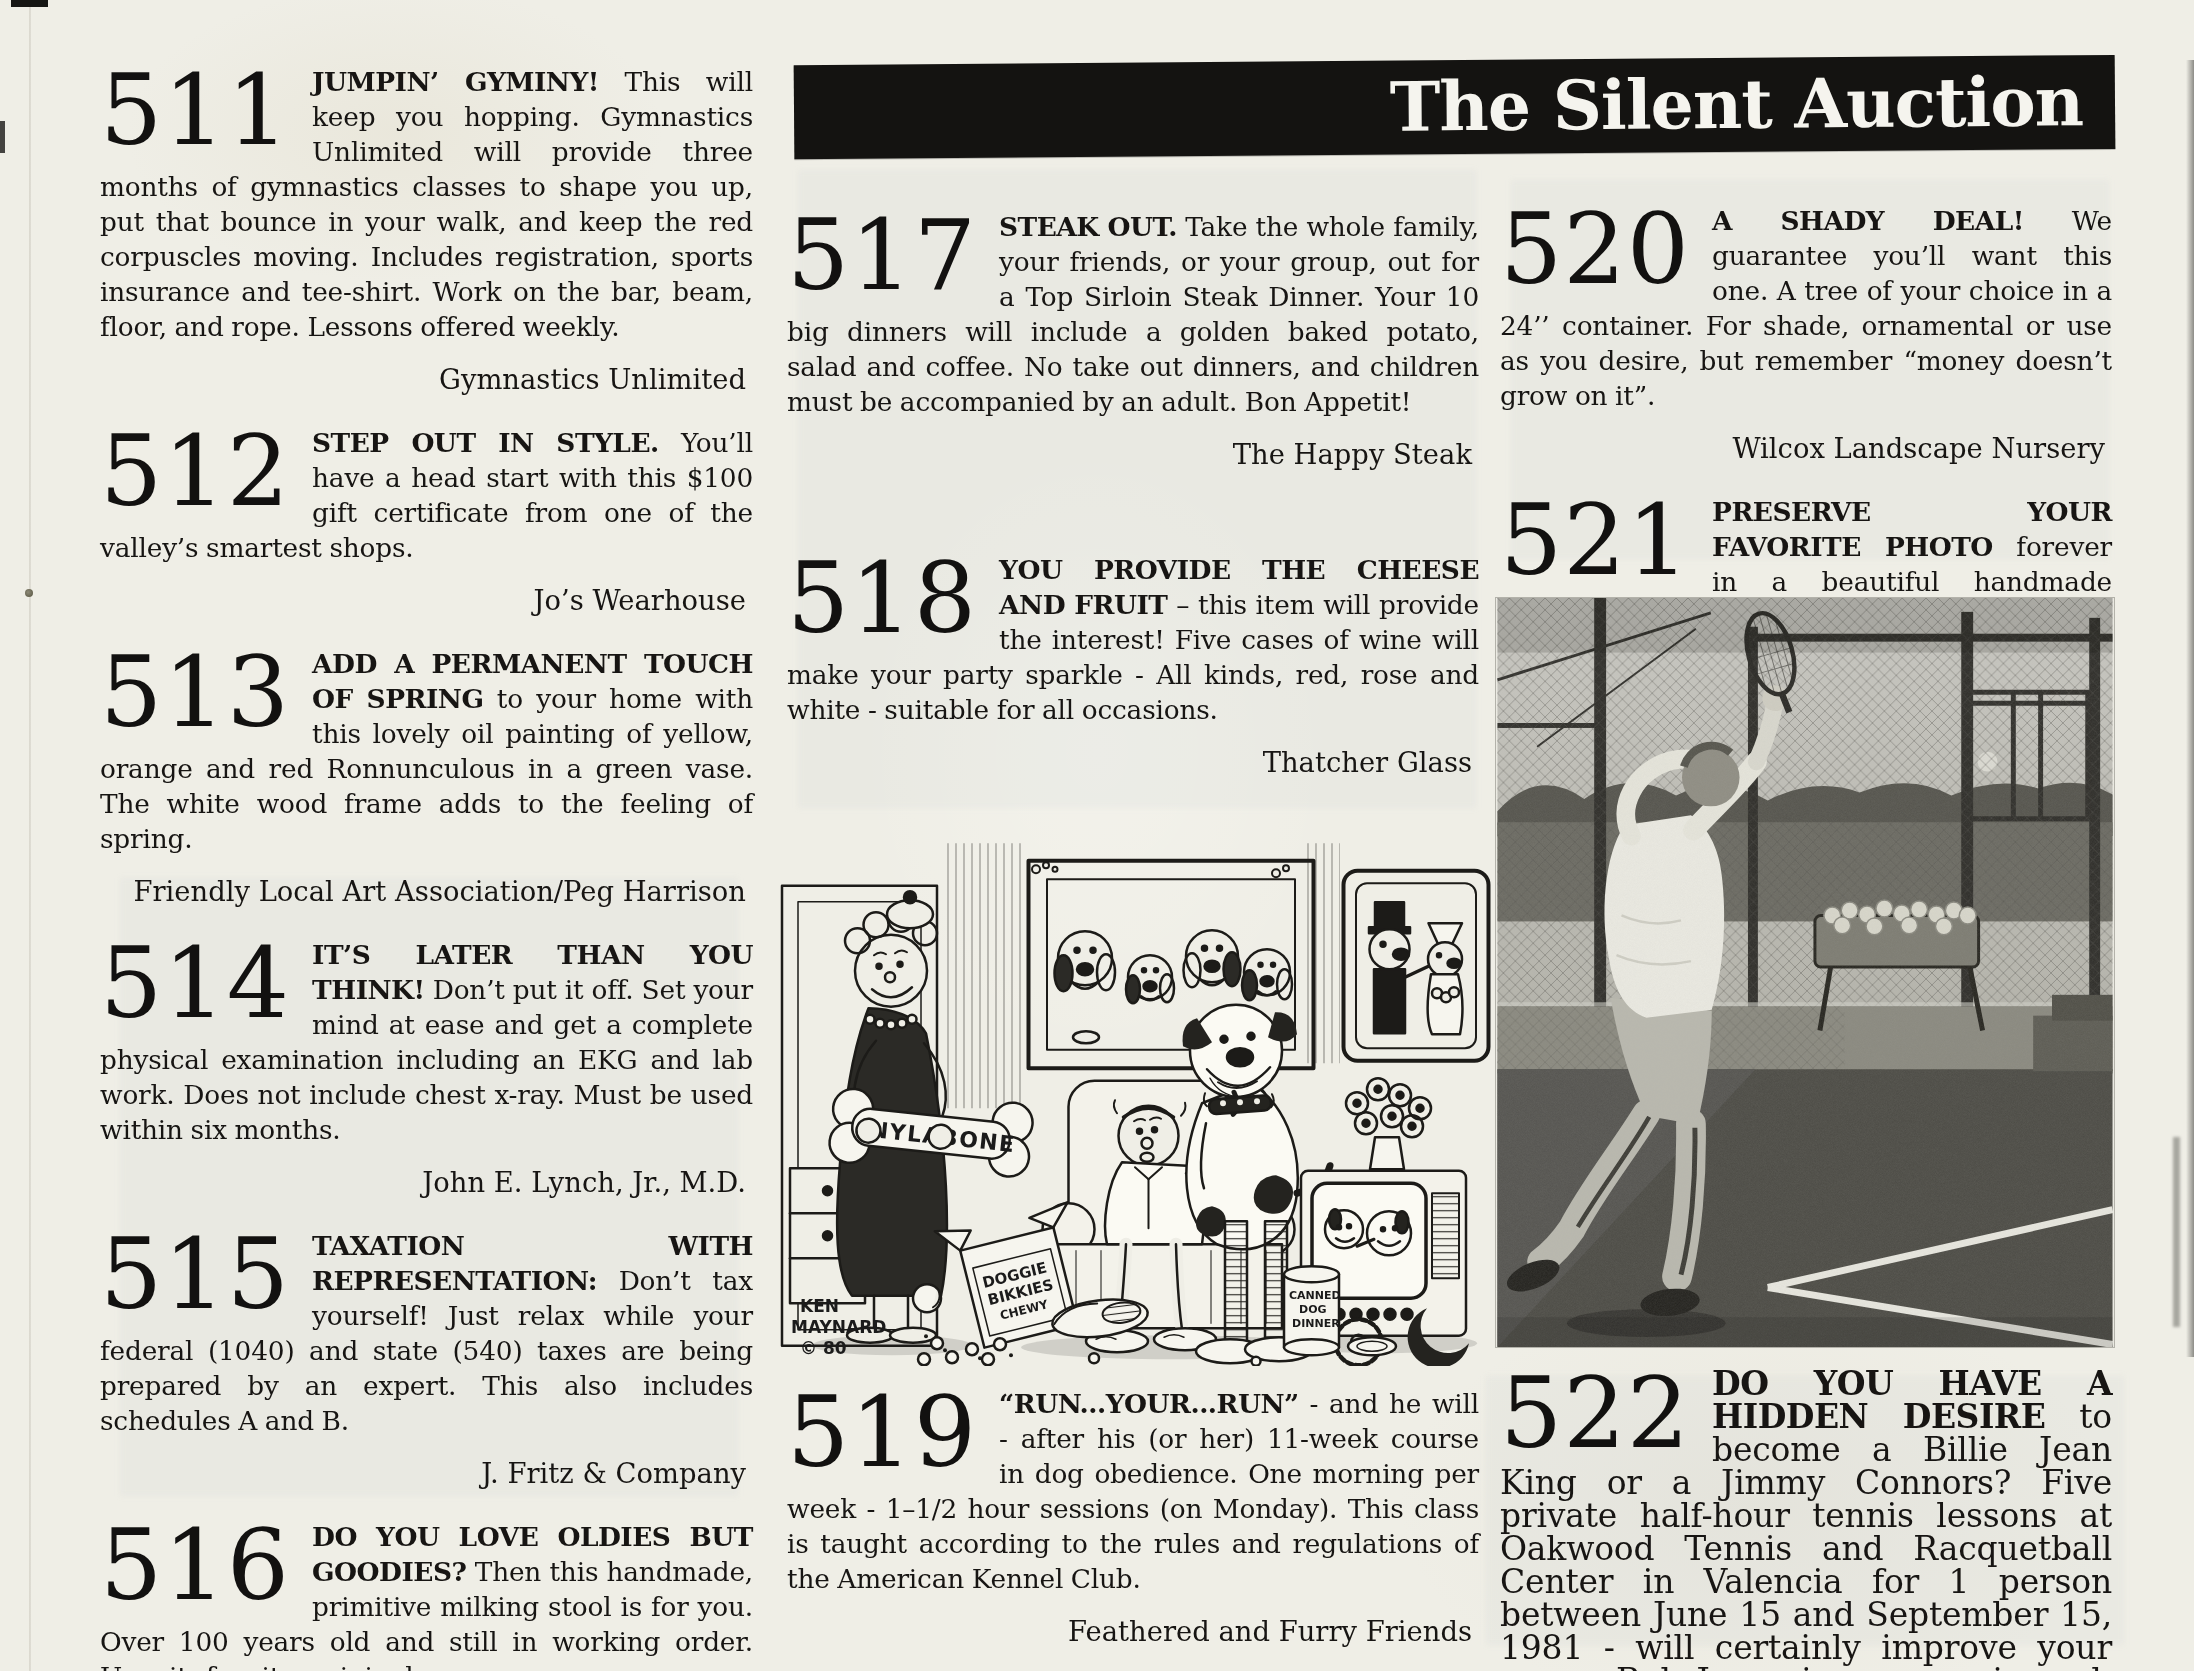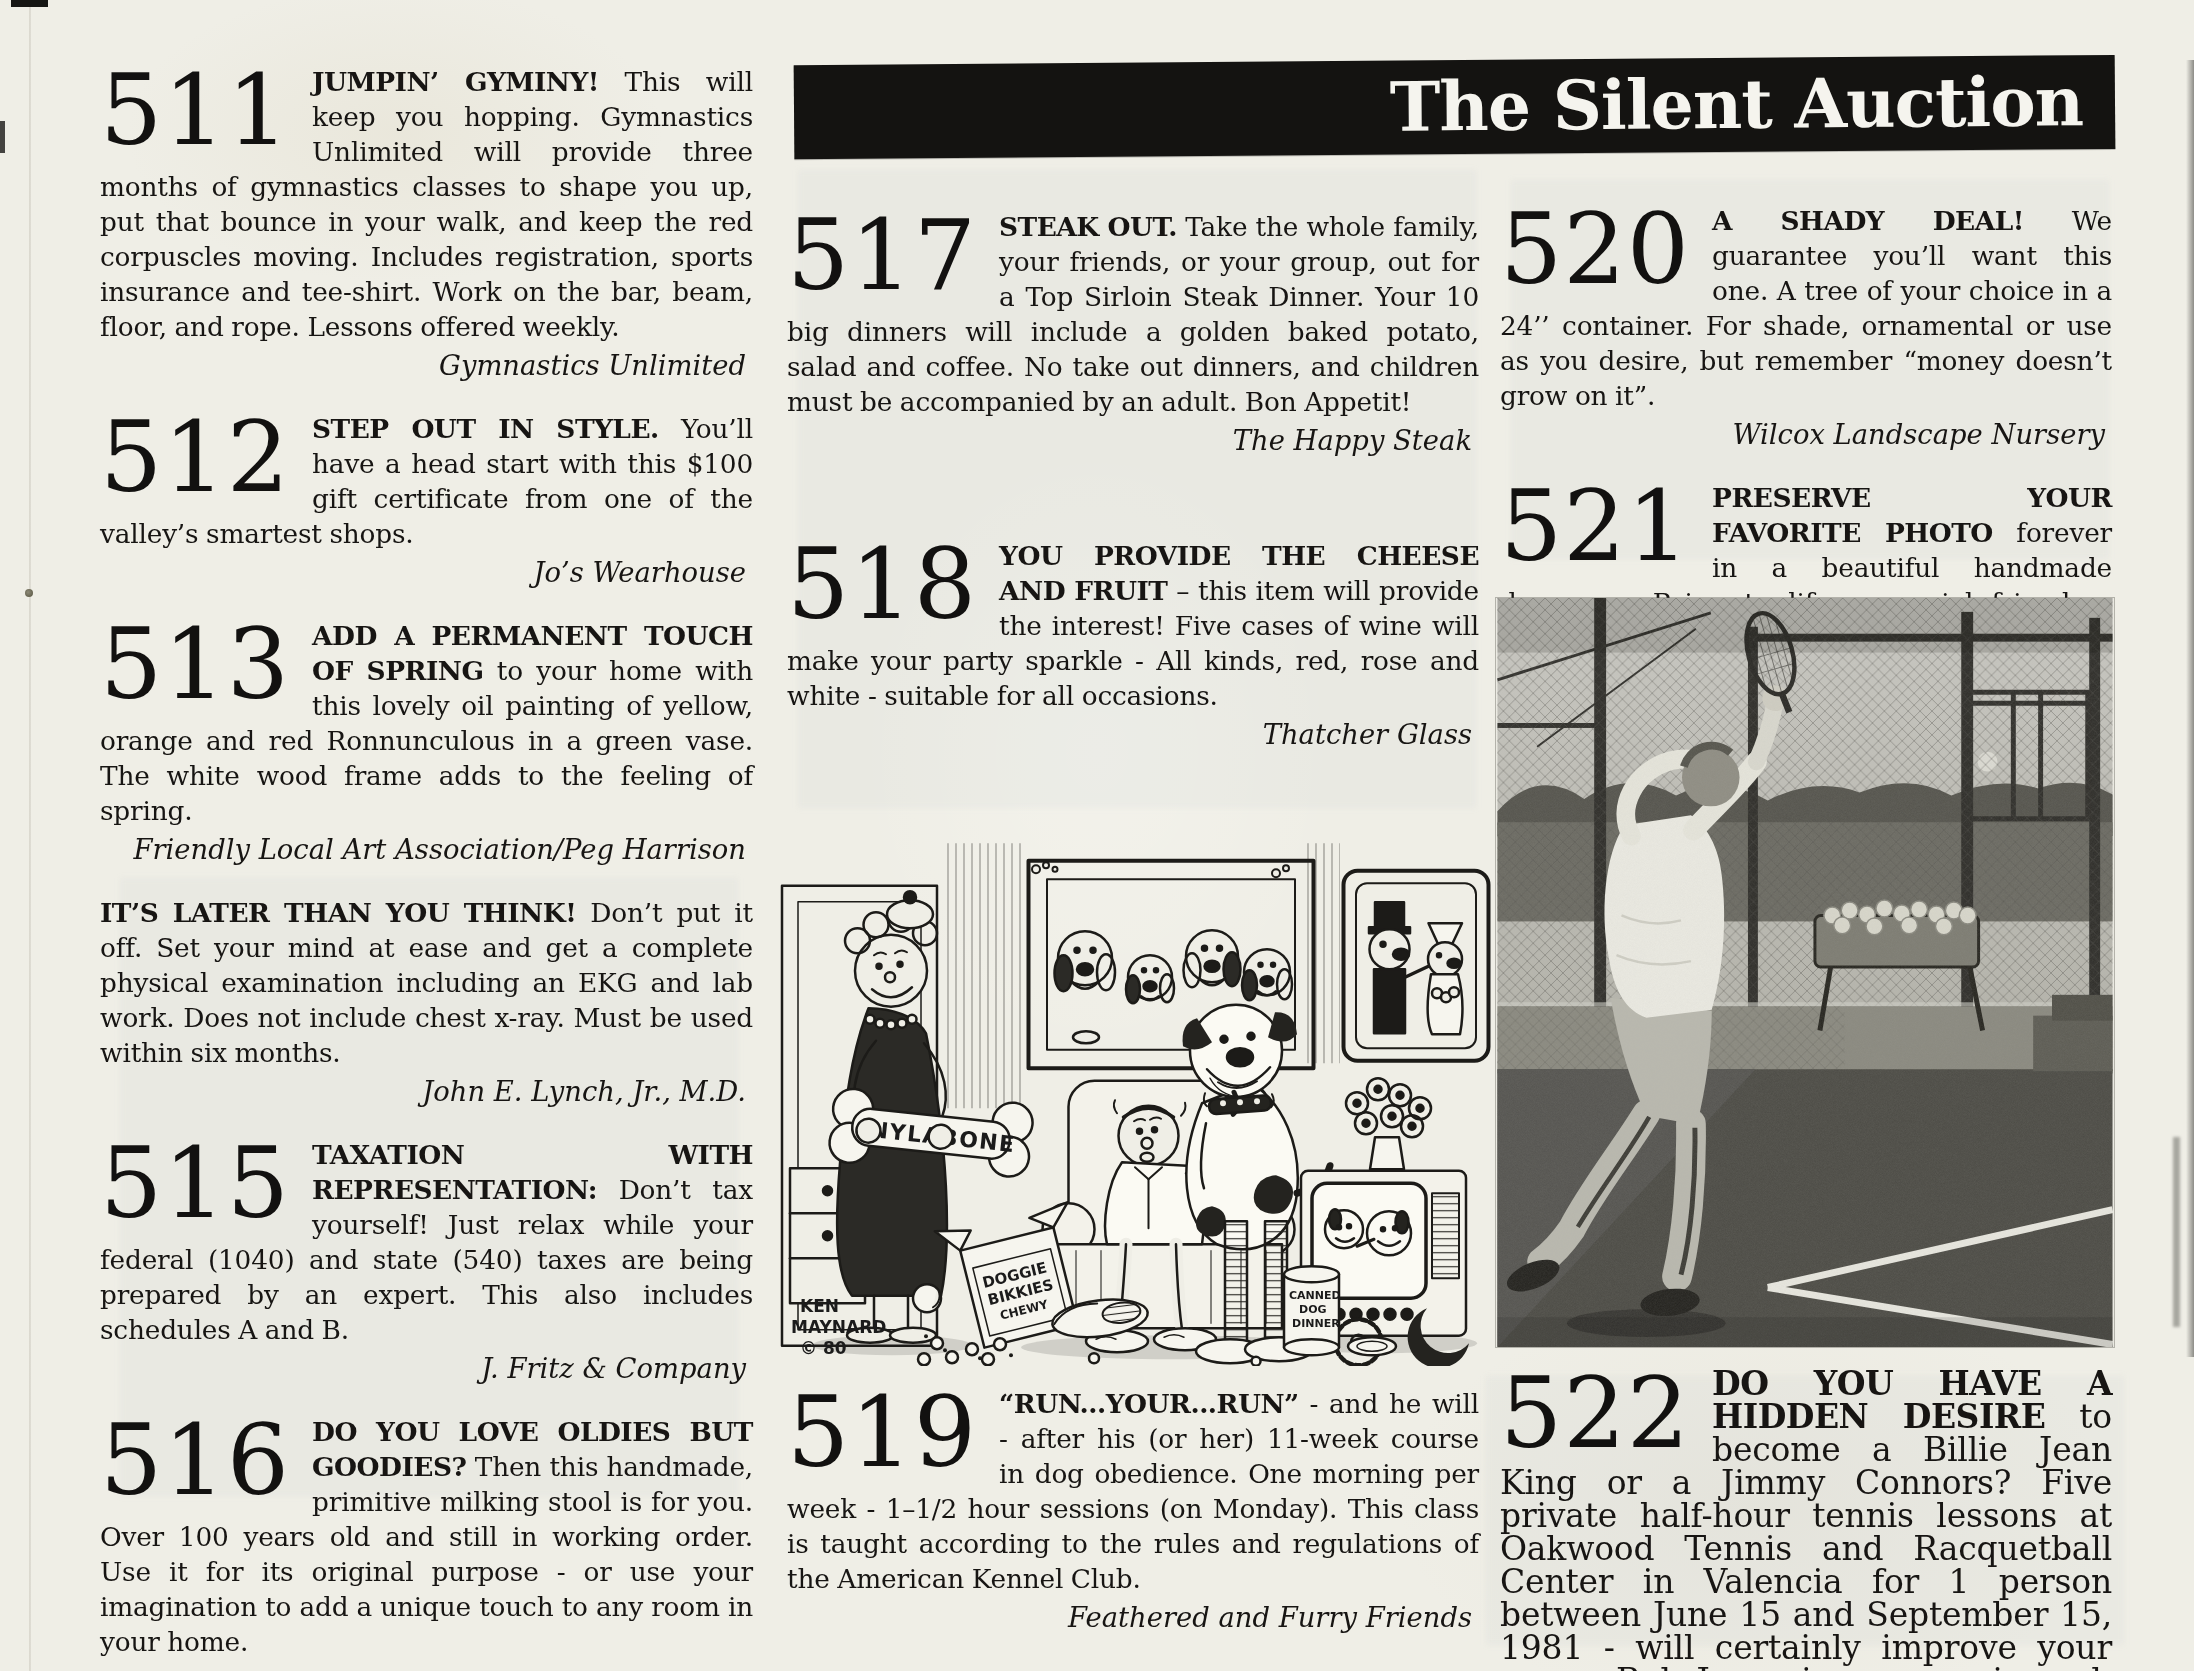--- a/index.html
+++ b/index.html
@@ -42,22 +42,22 @@
   .col-right{left:1500px;top:203px;width:612px;}
   .block{position:absolute;}
 
   .item{margin-bottom:28px;}
   .item:after{content:"";display:block;clear:both;}
   .num{float:left;font-weight:normal;font-size:98px;line-height:79px;
     letter-spacing:1px;margin:7px 22px 3px 0;color:#121110;}
   .body{margin:0;font-size:26.4px;line-height:35px;text-align:justify;
     letter-spacing:-0.2px;word-spacing:-0.5px;}
   .head{font-weight:bold;letter-spacing:-0.5px;}
-  .credit{font-style:italic;text-align:right;font-size:27.4px;line-height:35px;
-    margin-top:4px;padding-right:7px;}
+  .credit{text-align:right;font-size:27.4px;line-height:35px;
+    margin-top:18px;padding-right:7px;}
   .mid-item{margin-bottom:80px;}
   .sm .body{font-size:33px;line-height:33px;}
   .sm .credit{font-size:26.4px;}
 
   
   .cartoon-wrap{position:absolute;left:776px;top:843px;width:715px;height:523px;}
   .photo-wrap{position:absolute;left:1496px;top:598px;width:618px;height:749px;
     outline:0.5px solid rgba(90,88,80,.4);}
   svg{display:block;}
   .ctext{font-family:"DejaVu Sans","Liberation Sans",sans-serif;font-weight:bold;fill:#1b1b1b;}
@@ -88,20 +88,21 @@
       <span>You’ll have a head start with this $100 gift certificate from one of the valley’s smartest shops.</span></p>
     <div class="credit">Jo’s Wearhouse</div>
   </div>
   <div class="item">
     <div class="num">513</div>
     <p class="body"><b class="head">ADD A PERMANENT TOUCH OF SPRING</b>
       <span>to your home with this lovely oil painting of yellow, orange and red Ronnunculous in a green vase. The white wood frame adds to the feeling of spring.</span></p>
     <div class="credit">Friendly Local Art Association/Peg Harrison</div>
   </div>
   <div class="item">
+    <div class="num">514</div>
     <p class="body"><b class="head">IT’S LATER THAN YOU THINK!</b>
       <span>Don’t put it off. Set your mind at ease and get a complete physical examination including an EKG and lab work. Does not include chest x-ray. Must be used within six months.</span></p>
     <div class="credit">John E. Lynch, Jr., M.D.</div>
   </div>
   <div class="item">
     <div class="num">515</div>
     <p class="body"><b class="head">TAXATION WITH REPRESENTATION:</b>
       <span>Don’t tax yourself! Just relax while your federal (1040) and state (540) taxes are being prepared by an expert. This also includes schedules A and B.</span></p>
     <div class="credit">J. Fritz &amp; Company</div>
   </div>

